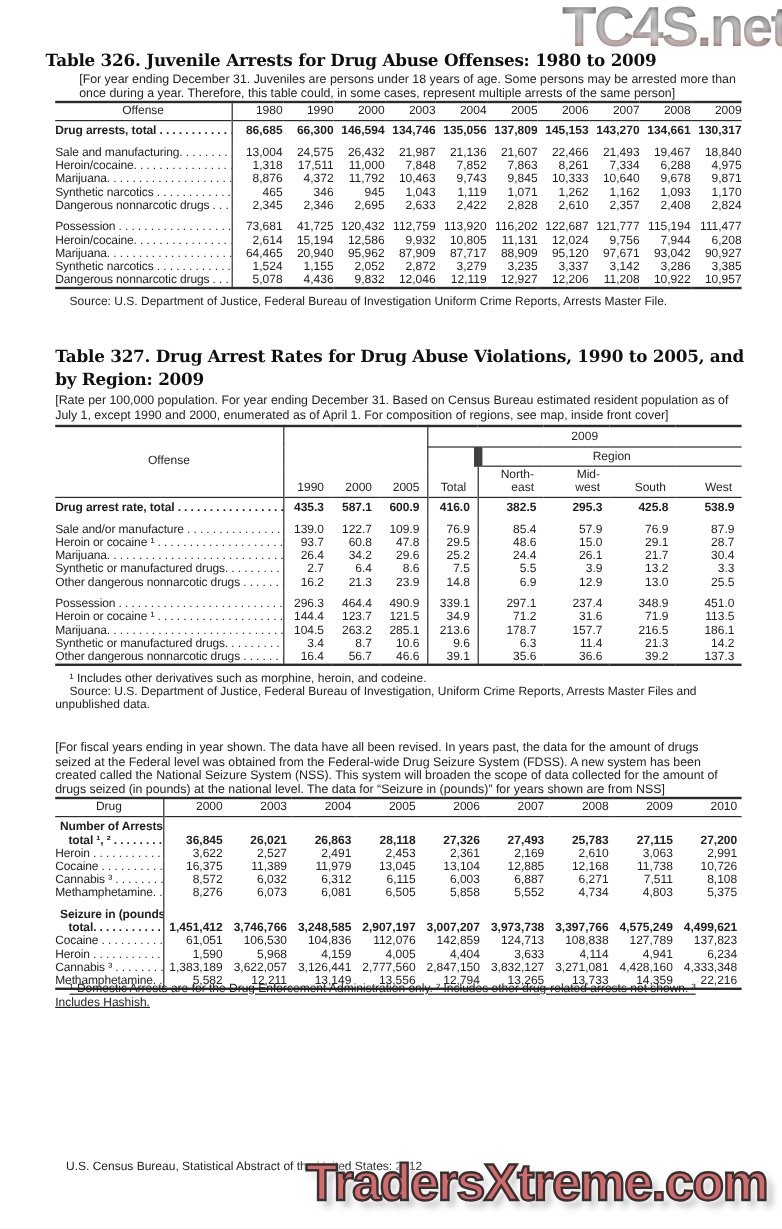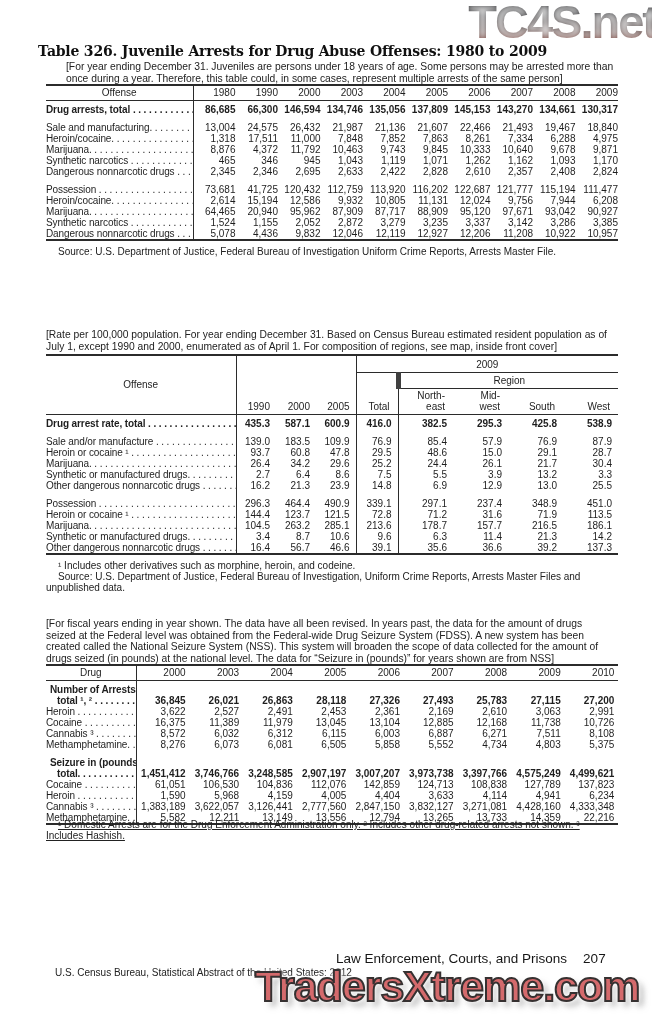--- a/index.html
+++ b/index.html
@@ -31,21 +31,21 @@
   .ind1{padding-left:4px;}
   .ind2{padding-left:9px;}
   td.stub .l1{padding-left:4px;}
   td.stub .l2{padding-left:11px;white-space:nowrap;overflow:hidden;}
   tr.firstpad td{padding-top:3px;}
 
   
   .t327 th.offense{text-align:center;vertical-align:middle;border-right:1px solid #2b2b2b;}
   .t327 th.y2009{text-align:center;border-bottom:1px solid #2b2b2b;border-left:1px solid #2b2b2b;height:13px;}
   .t327 th.gap{height:13px;}
-  .t327 th.regionh{text-align:center;border-bottom:1px solid #2b2b2b;border-left:5px solid #404040;height:12px;}
+  .t327 th.regionh{text-align:center;border-bottom:1px solid #2b2b2b;border-left:7px solid #404040;height:12px;}
   .t327 th.totalh{text-align:right;padding-right:6px;border-left:1px solid #2b2b2b;border-right:1px solid #2b2b2b;}
   .t327 th.regh{text-align:right;padding-right:8px;white-space:pre-line;line-height:11px;}
   .t327 td:nth-child(5){border-left:1px solid #2b2b2b;border-right:1px solid #2b2b2b;}
 
   
   .runhead{font-size:13.5px;color:#161616;}
   .runhead .pg{margin-left:16px;}
   .credit{font-size:10px;color:#222;}
 
   
@@ -269,20 +269,22 @@
           <td class="num">12,206</td>
           <td class="num">11,208</td>
           <td class="num">10,922</td>
           <td class="num">10,957</td>
         </tr>
       </tbody>
   </table>
 
   <div class="abs src" style="left:46px;top:246px;">Source: U.S. Department of Justice, Federal Bureau of Investigation Uniform Crime Reports, Arrests Master File.</div>
 
+  <div class="abs ttl" style="left:46px;top:289px;">Table 327. Drug Arrest Rates for Drug Abuse Violations, 1990 to 2005, and
+by Region: 2009</div>
   <div class="abs note" style="left:46px;top:329px;">[Rate per 100,000 population. For year ending December 31. Based on Census Bureau estimated resident population as of July 1, except 1990 and 2000, enumerated as of April 1. For composition of regions, see map, inside front cover]</div>
 
   <table class="abs tbl t327" style="left:46px;top:354px;width:572px;">
     <colgroup>
       <col style="width:190px;">
       <col style="width:40px;">
         <col style="width:40px;">
         <col style="width:40px;">
       <col style="width:42px;">
       <col style="width:55px;">
@@ -332,21 +334,21 @@
           <td></td>
           <td></td>
           <td></td>
           <td></td>
           <td></td>
           <td></td>
         </tr>
         <tr>
           <td class="stub">Sale and/or manufacture . . . . . . . . . . . . . . . . . . . . . . . . . . . . . . . .</td>
           <td class="num">139.0</td>
-          <td class="num">183.5</td>
+          <td class="num">122.7</td>
           <td class="num">109.9</td>
           <td class="num">76.9</td>
           <td class="num">85.4</td>
           <td class="num">57.9</td>
           <td class="num">76.9</td>
           <td class="num">87.9</td>
         </tr>
         <tr>
           <td class="stub ind1">Heroin or cocaine ¹ . . . . . . . . . . . . . . . . . . . . . . . . . . . . . . . . . . .</td>
           <td class="num">93.7</td>
@@ -411,21 +413,21 @@
           <td class="num">297.1</td>
           <td class="num">237.4</td>
           <td class="num">348.9</td>
           <td class="num">451.0</td>
         </tr>
         <tr>
           <td class="stub ind1">Heroin or cocaine ¹ . . . . . . . . . . . . . . . . . . . . . . . . . . . . . . . . . . .</td>
           <td class="num">144.4</td>
           <td class="num">123.7</td>
           <td class="num">121.5</td>
-          <td class="num">72.8</td>
+          <td class="num">34.9</td>
           <td class="num">71.2</td>
           <td class="num">31.6</td>
           <td class="num">71.9</td>
           <td class="num">113.5</td>
         </tr>
         <tr>
           <td class="stub ind1">Marijuana. . . . . . . . . . . . . . . . . . . . . . . . . . . . . . . . . . . . . . . . . . .</td>
           <td class="num">104.5</td>
           <td class="num">263.2</td>
           <td class="num">285.1</td>
@@ -629,21 +631,18 @@
           <td class="num">13,265</td>
           <td class="num">13,733</td>
           <td class="num">14,359</td>
           <td class="num">22,216</td>
         </tr>
       </tbody>
   </table>
 
   <div class="abs src" style="left:46px;top:819px;text-decoration:underline;">¹ Domestic Arrests are for the Drug Enforcement Administration only. ² Includes other drug-related arrests not shown. ³ Includes Hashish.</div>
 
-  <div class="abs runhead" style="left:336px;top:951px;">
-    <span>Law Enforcement, Courts, and Prisons</span><span class="pg">207</span>
-  </div>
   <div class="abs credit" style="left:55px;top:967px;">U.S. Census Bureau, Statistical Abstract of the United States: 2012</div>
 
   <div class="abs wm" id="wm-top">TC4S.net</div>
   <div class="abs wm" id="wm-bottom">TradersXtreme.com</div>
 
 </div>
 
 </body></html>

